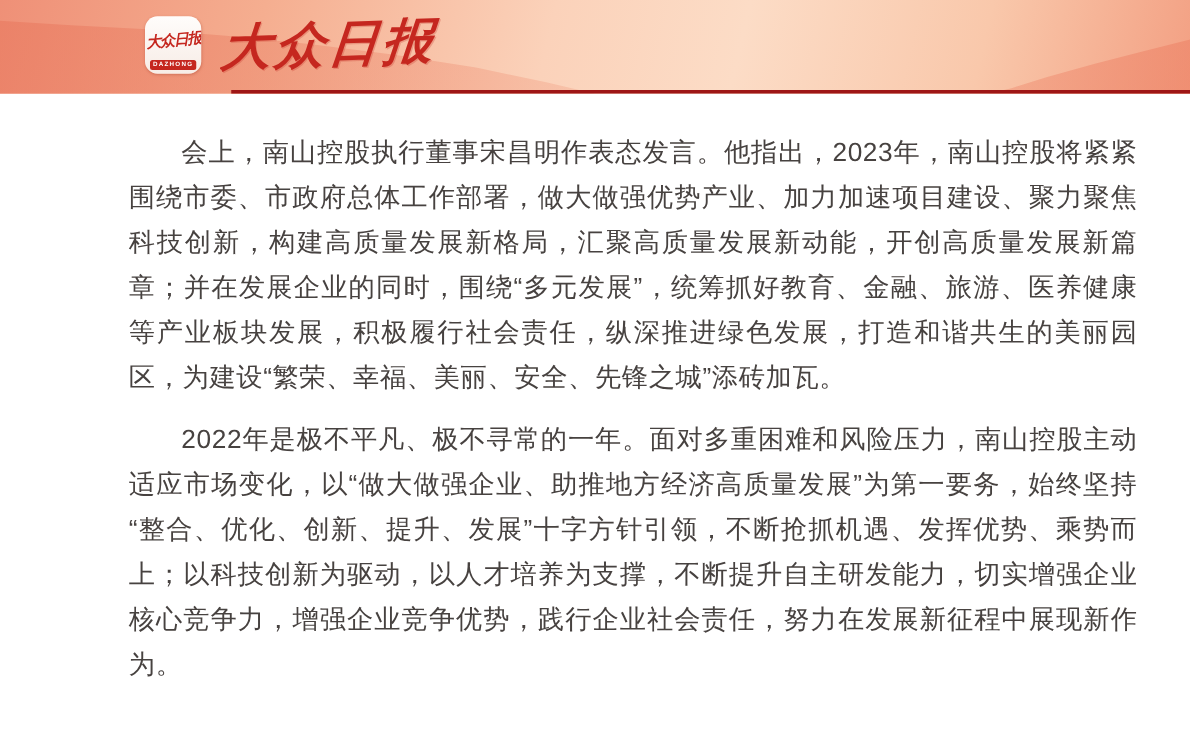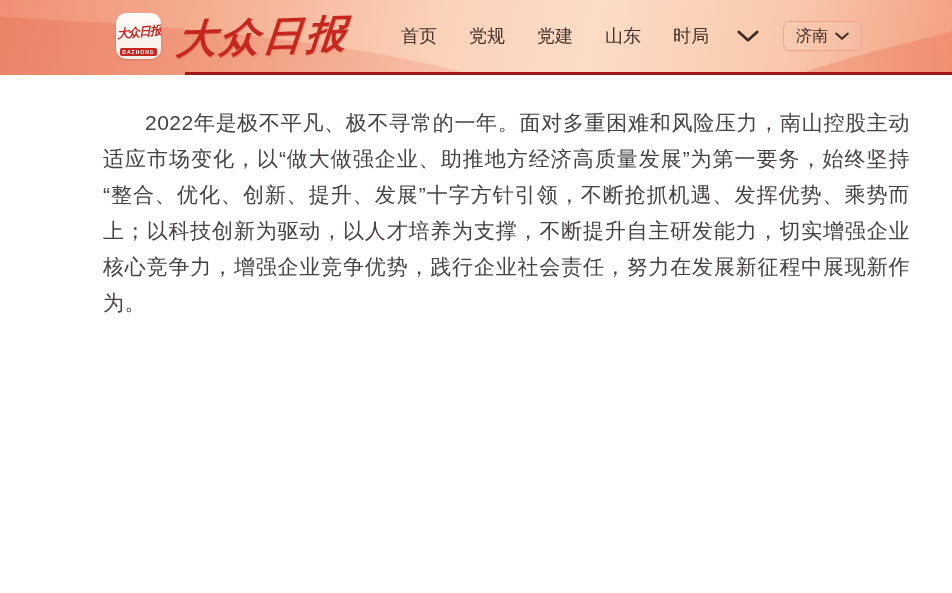--- a/index.html
+++ b/index.html
@@ -57,42 +57,23 @@
 
     <div class="header-inner">
       <div class="logo-group">
         <div class="app-icon">
           <span class="app-icon-cn">大众日报</span>
           <span class="app-icon-ribbon">DAZHONG</span>
         </div>
         <div class="brand-calligraphy">大众日报</div>
       </div>
 
-      <nav class="nav">
-        <a class="nav-item">首页</a>
-        <a class="nav-item">党规</a>
-        <a class="nav-item">党建</a>
-        <a class="nav-item">山东</a>
-        <a class="nav-item">时局</a>
-
-        <span class="nav-more">
-          <svg width="22" height="13" viewBox="0 0 24 14">
-            <polyline points="2,2 12,11 22,2" fill="none" stroke="currentColor" stroke-width="3" stroke-linecap="round" stroke-linejoin="round"></polyline>
-          </svg>
-        </span>
-
-        <div class="city-box">
-          <span>济南</span>
-          <svg width="14" height="9" viewBox="0 0 24 14">
-            <polyline points="2,2 12,11 22,2" fill="none" stroke="currentColor" stroke-width="3.5" stroke-linecap="round" stroke-linejoin="round"></polyline>
-          </svg>
-        </div>
-      </nav>
     </div>
 
     <div class="header-underline"></div>
   </header>
 
   <main class="article">
+    <p>会上，南山控股执行董事宋昌明作表态发言。他指出，2023年，南山控股将紧紧围绕市委、市政府总体工作部署，做大做强优势产业、加力加速项目建设、聚力聚焦科技创新，构建高质量发展新格局，汇聚高质量发展新动能，开创高质量发展新篇章；并在发展企业的同时，围绕“多元发展”，统筹抓好教育、金融、旅游、医养健康等产业板块发展，积极履行社会责任，纵深推进绿色发展，打造和谐共生的美丽园区，为建设“繁荣、幸福、美丽、安全、先锋之城”添砖加瓦。</p>
     <p>2022年是极不平凡、极不寻常的一年。面对多重困难和风险压力，南山控股主动适应市场变化，以“做大做强企业、助推地方经济高质量发展”为第一要务，始终坚持“整合、优化、创新、提升、发展”十字方针引领，不断抢抓机遇、发挥优势、乘势而上；以科技创新为驱动，以人才培养为支撑，不断提升自主研发能力，切实增强企业核心竞争力，增强企业竞争优势，践行企业社会责任，努力在发展新征程中展现新作为。</p>
   </main>
 
 </div>
 
 </body></html>

